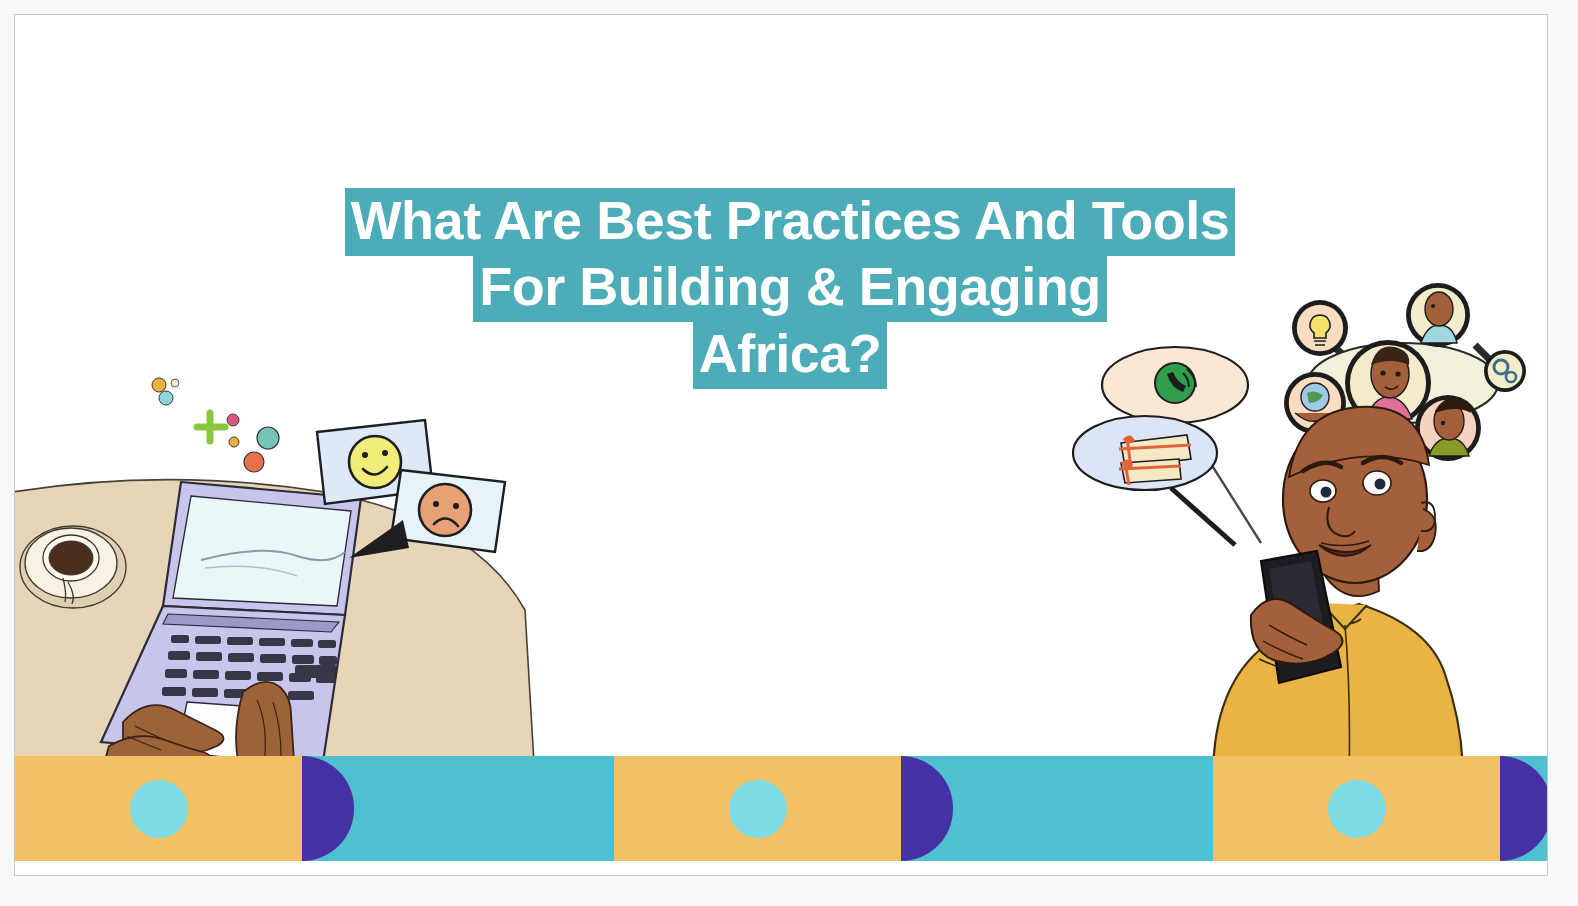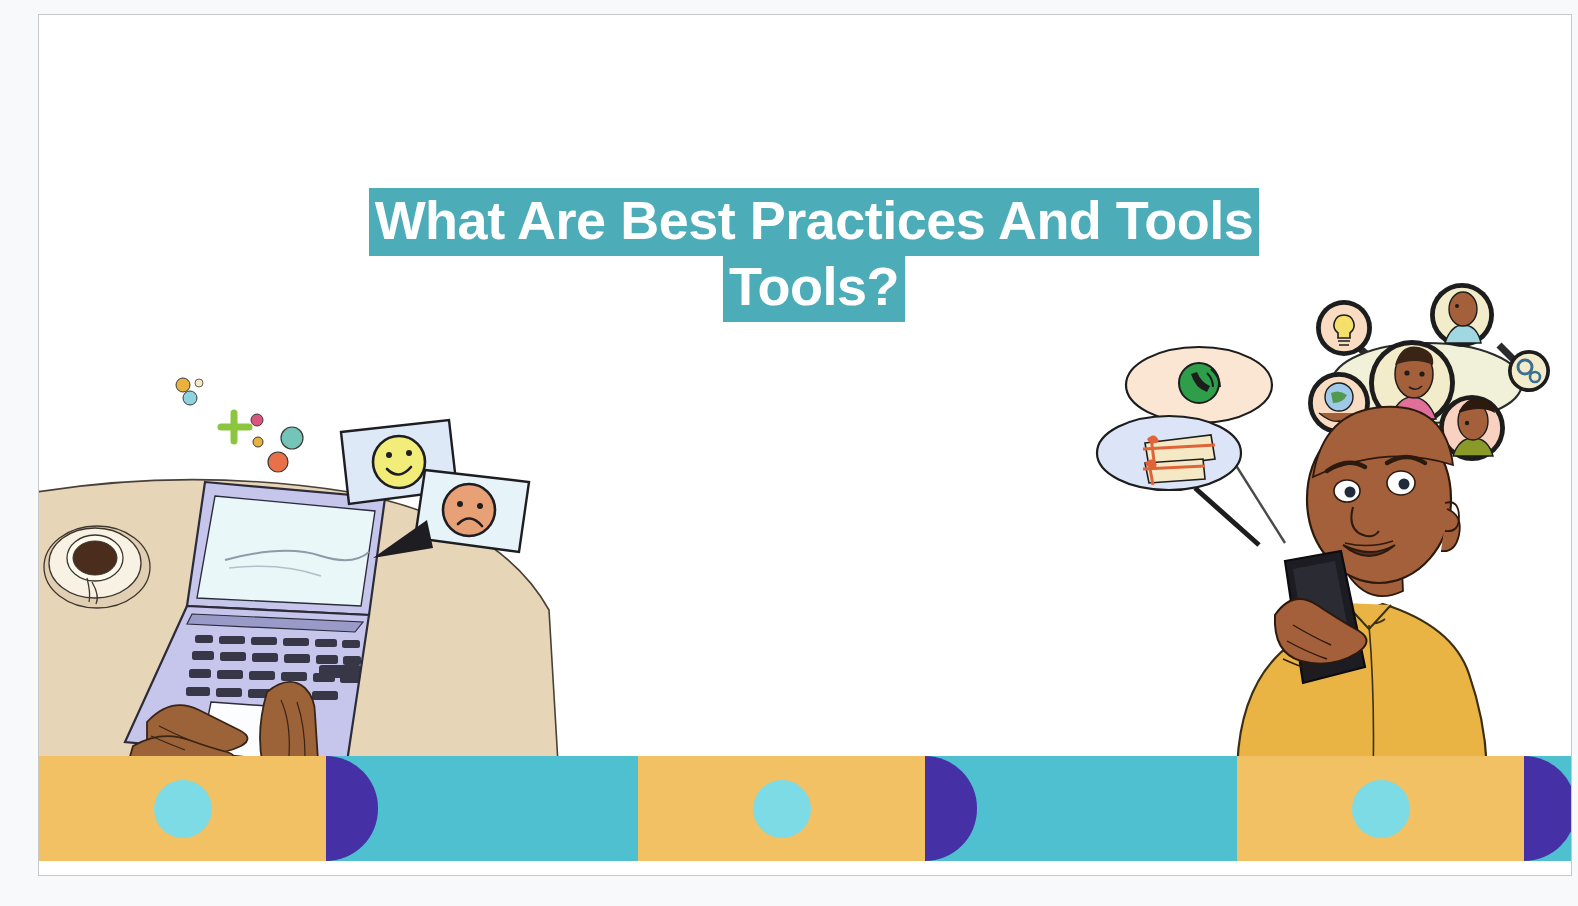--- a/index.html
+++ b/index.html
@@ -10,21 +10,20 @@
     font-family:"Liberation Sans", sans-serif;
   }
   .slide{
     position:absolute;
     left:14px;top:14px;
     width:1534px;height:862px;
     background:#ffffff;
     border:1px solid #c6c8ca;
     box-sizing:border-box;
     overflow:hidden;
-    margin-left:24px;
   }
 
   
   .title-block{
     position:absolute;
     left:270px;top:172px;
     width:1010px;
     text-align:center;
     z-index:40;
   }
@@ -296,21 +295,22 @@
         <path d="M168 342 q 18 -26 42 -10 q 24 16 42 26 q 16 10 -2 22 q -26 16 -56 8 q -28 -8 -26 -46 Z" fill="#a4603a" stroke="#2c1a0f" stroke-width="2"></path>
         <path d="M186 352 q 20 12 38 20" fill="none" stroke="#2c1a0f" stroke-width="1.4"></path>
         <path d="M180 368 q 22 12 40 18" fill="none" stroke="#2c1a0f" stroke-width="1.4"></path>
         <path d="M176 386 q 22 10 38 14" fill="none" stroke="#2c1a0f" stroke-width="1.4"></path>
       </g>
     </svg>
   </div>
 
   <div class="title-block">
     <span class="line"><span class="hl">What Are Best Practices And Tools</span></span>
-    <span class="line"><span class="hl">Tools?</span></span>
+    <span class="line"><span class="hl">For Building &amp; Engaging</span></span>
+    <span class="line"><span class="hl">Africa?</span></span>
   </div>
 
   <div class="decor-bar">
     <div class="decor-seg seg-orange" style="width:287px">
         <div class="dot"></div>
       </div>
     <div class="decor-seg seg-teal" style="width:312px">
         <div class="halfmoon"></div>
       </div>
     <div class="decor-seg seg-orange" style="width:287px">

